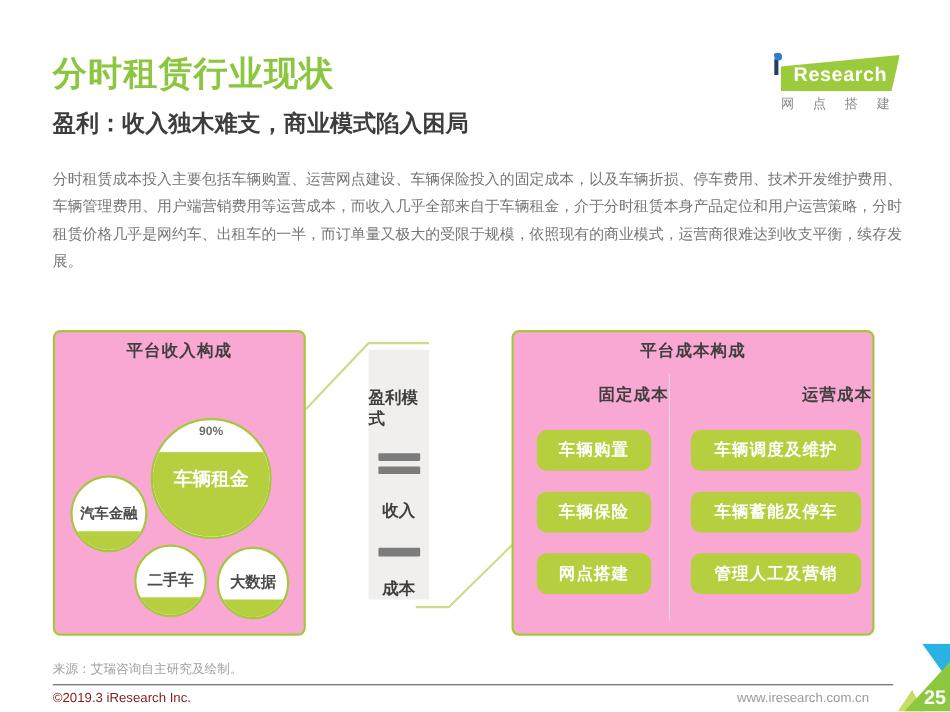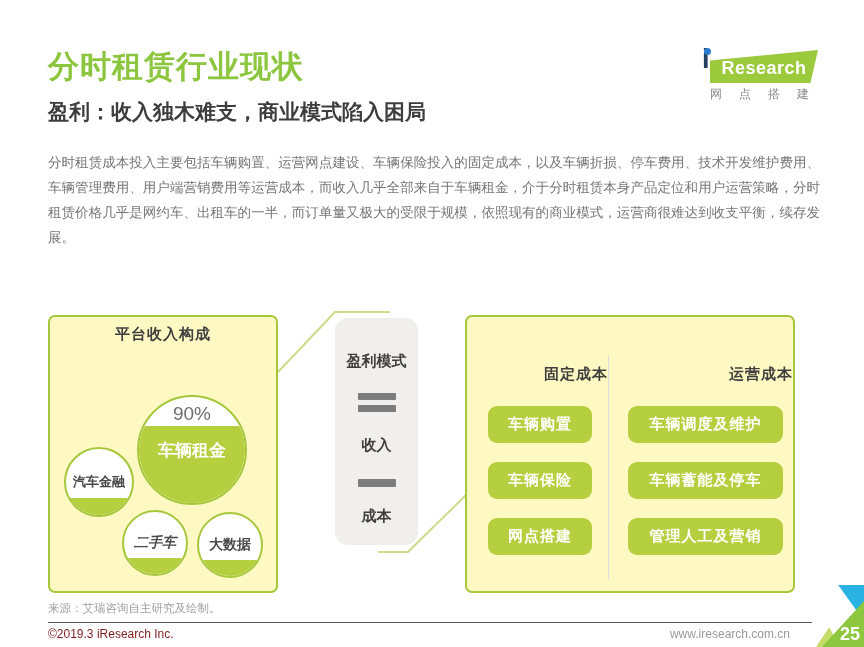--- a/index.html
+++ b/index.html
@@ -32,51 +32,51 @@
     position:absolute; left:48px; top:150px; width:772px;
     font-size:13.5px; line-height:25px; color:#757575; text-align:justify;
   }
   
   .diagram-title {
     position:absolute; left:0; top:257px; width:864px; text-align:center;
     font-size:16px; font-weight:bold; color:#3f3f3f; letter-spacing:1px;
   }
   .connectors { position:absolute; left:0; top:0; width:864px; height:647px; }
   .panel {
-    position:absolute; background:#fef9c3; border:2px solid #a6c73c; border-radius:7px;margin-top:15px;
+    position:absolute; background:#f9a8d4; border:2px solid #a6c73c; border-radius:7px;
   }
   .income-box { left:48px; top:300px; width:230px; height:278px; }
   .panel-title {
     position:absolute; left:0; top:8px; width:100%; text-align:center;
     font-size:15px; font-weight:bold; color:#3f3f3f; letter-spacing:1px;
   }
   .bubble {
     position:absolute; border:2.5px solid #a6c73c; border-radius:50%;
     background:#ffffff; overflow:hidden;
     display:flex; align-items:center; justify-content:center;
     font-weight:bold; color:#4a4a4a;
   }
   .bubble .chord {
     position:absolute; left:0; right:0; bottom:0; height:26%; background:#b5cf3e;
   }
   .bubble .b-label { position:relative; z-index:1; }
   .bubble-ad      { left:17px;  top:58px;  width:64px;  height:64px; font-size:15px; }
   .bubble-finance { left:14px;  top:130px; width:70px;  height:70px; font-size:13px; }
-  .bubble-used    { left:72px;  top:193px; width:66px;  height:66px; font-size:14px;font-style:italic; }
+  .bubble-used    { left:72px;  top:193px; width:66px;  height:66px; font-size:14px; }
   .bubble-data    { left:147px; top:195px; width:66px;  height:66px; font-size:14px; }
   .bubble-main    { left:87px;  top:78px;  width:110px; height:110px; font-size:17px; color:#ffffff; border-width:2px; }
   .bubble-main .main-fill { position:absolute; left:0; right:0; top:27%; bottom:0; background:#b5cf3e; }
   .bubble-main .share {
     position:absolute; left:0; top:0; width:100%; height:27%;
     display:flex; align-items:flex-end; justify-content:center;
-    color:#6e6e6e; font-size:19px; font-weight:normal; padding-bottom:1px;
+    color:#6e6e6e; font-size:11px; font-weight:bold; padding-bottom:13px;
   }
   .model-box {
-    position:absolute; left:335px; top:318px; width:83px; height:227px;
-    background:#f0efed; display:flex; flex-direction:column; align-items:center;border-radius:13px;
+    position:absolute; left:335px; top:318px; width:55px; height:227px;
+    background:#f0efed; display:flex; flex-direction:column; align-items:center;
   }
   .model-title { margin-top:34px; font-size:15px; font-weight:bold; color:#3f3f3f; }
   .equals { margin-top:22px; display:flex; flex-direction:column; gap:5px; }
   .bar { width:38px; height:7px; background:#7c7c7c; border-radius:1px; }
   .model-word { font-size:15px; font-weight:bold; color:#3f3f3f; }
   .w-revenue { margin-top:24px; }
   .minus { margin-top:24px; width:38px; height:8px; background:#7c7c7c; border-radius:1px; }
   .w-cost { margin-top:20px; }
   .cost-box { left:465px; top:300px; width:330px; height:278px; }
   .col-divider { position:absolute; left:141px; top:38px; bottom:12px; width:1px; background:#dcdcdc; }
@@ -165,20 +165,21 @@
     <div class="equals">
       <span class="bar"></span>
       <span class="bar"></span>
     </div>
     <div class="model-word w-revenue">收入</div>
     <div class="minus"></div>
     <div class="model-word w-cost">成本</div>
   </div>
 
   <div class="panel cost-box">
+    <div class="panel-title">平台成本构成</div>
     <div class="col-divider"></div>
 
     <div class="col-header fixed">固定成本</div>
     <div class="col-header oper">运营成本</div>
 
     <div class="chip f row1">车辆购置</div>
     <div class="chip f row2">车辆保险</div>
     <div class="chip f row3">网点搭建</div>
 
     <div class="chip o row1">车辆调度及维护</div>

